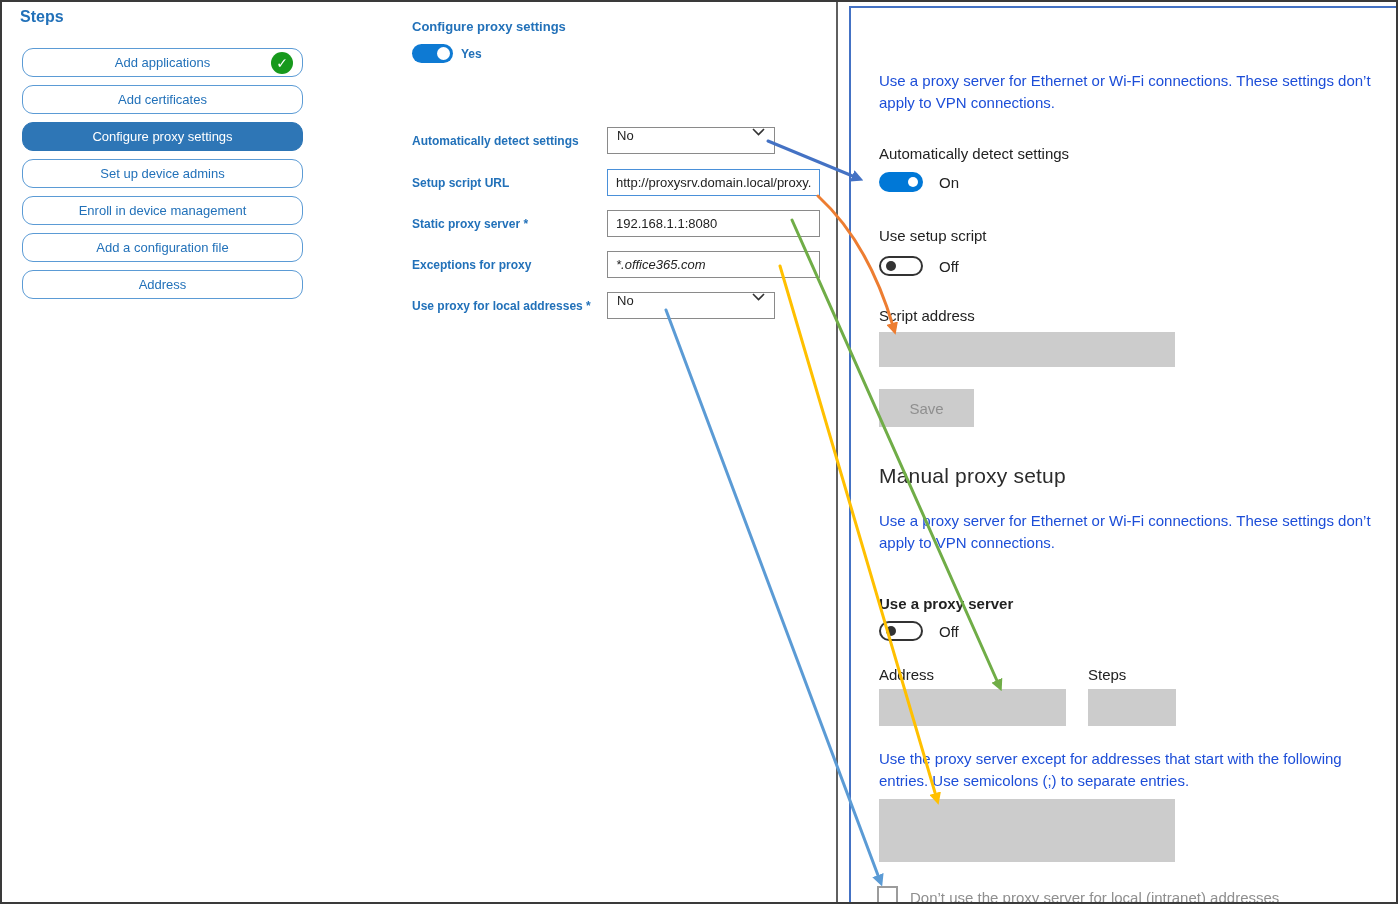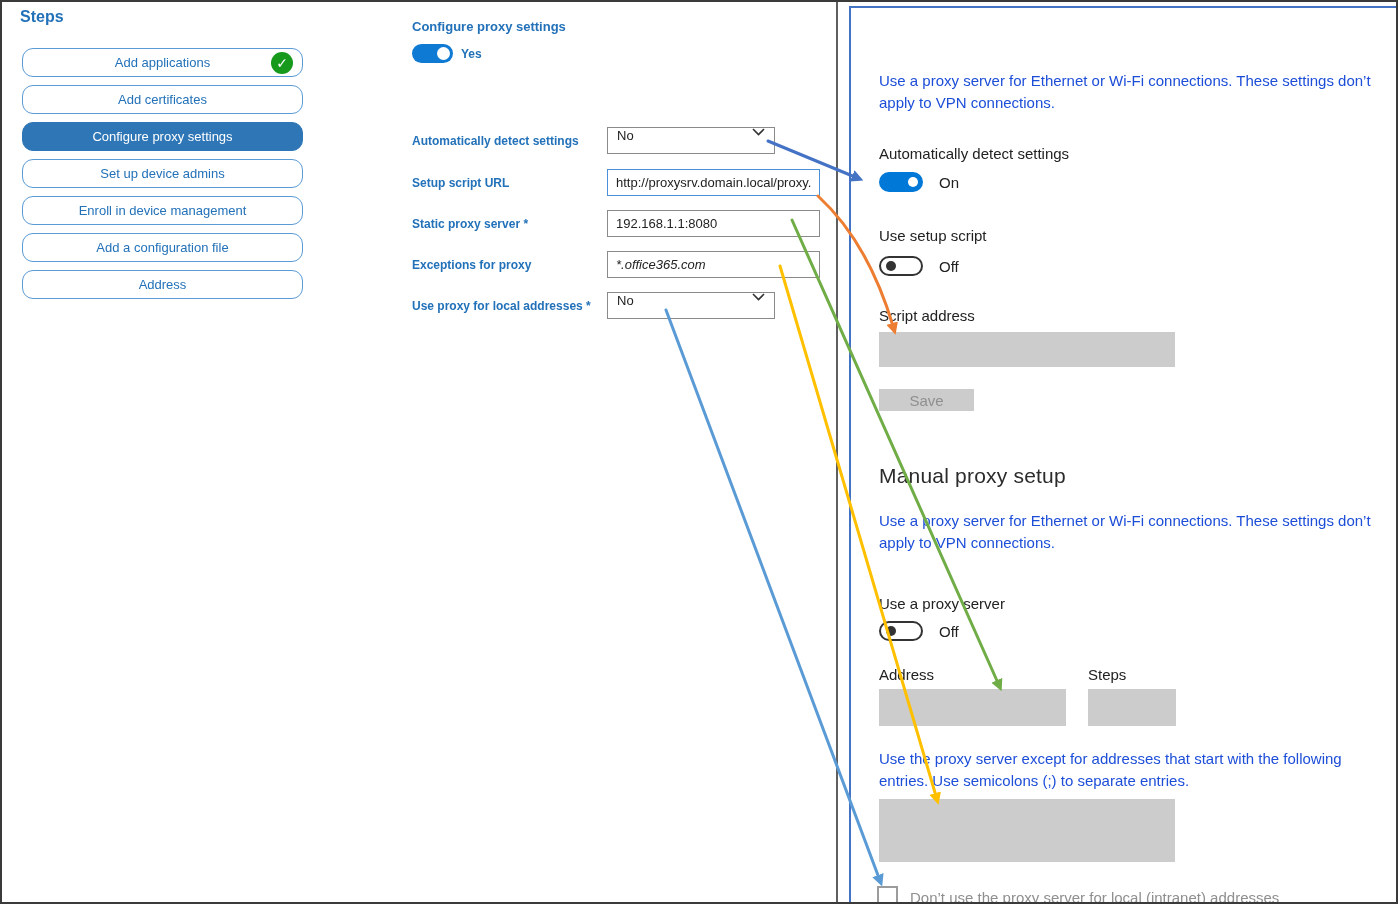--- a/index.html
+++ b/index.html
@@ -60,21 +60,21 @@
 
   .toggle { position:absolute; left:28px; width:44px; height:20px; border-radius:10px; cursor:pointer; }
   .toggle.on { background:#0078D7; }
   .toggle.on .knob { position:absolute; right:5px; top:5px; width:10px; height:10px; border-radius:50%; background:#fff; }
   .toggle.off { border:2px solid #333; background:#fff; }
   .toggle.off .knob { position:absolute; left:5px; top:3px; width:10px; height:10px; border-radius:50%; background:#333; }
   .state-label { position:absolute; left:88px; font-size:15px; color:#222; }
 
   .gray-box { position:absolute; background:#cccccc; }
   .save-btn {
-    position:absolute; left:28px; width:95px; height:22px; background:#cccccc;
+    position:absolute; left:28px; width:95px; height:38px; background:#cccccc;
     color:#8f8f8f; font-size:15px; display:flex; align-items:center; justify-content:center; cursor:default;
   }
   .checkbox { position:absolute; left:26px; width:21px; height:21px; border:2px solid #9c9c9c; background:#fff; cursor:pointer; }
   .checkbox-label { position:absolute; left:59px; font-size:15px; color:#8f8f8f; white-space:nowrap; }
 
   
   .arrows-svg { position:absolute; left:0; top:0; width:1398px; height:904px; pointer-events:none; }
 </style>
 </head>
 <body>
@@ -156,21 +156,21 @@
     <div class="state-label" style="top:250px;">Off</div>
 
     <div class="set-label" style="top:299px;">Script address</div>
     <div class="gray-box" style="left:28px; top:324px; width:296px; height:35px;"></div>
 
     <div class="save-btn" style="top:381px;">Save</div>
 
     <div class="set-h" style="top:456px;">Manual proxy setup</div>
     <div class="set-p" style="top:502px;">Use a proxy server for Ethernet or Wi-Fi connections. These settings don’t apply to VPN connections.</div>
 
-    <div class="set-label" style="top:587px;">Use a proxy server</div>
+    <div class="set-label" style="top:587px;font-weight:bold;">Use a proxy server</div>
     <div class="toggle off" style="top:613px;">
         <span class="knob"></span>
       </div>
     <div class="state-label" style="top:615px;">Off</div>
 
     <div class="set-label" style="top:658px;">Address</div>
     <div class="set-label" style="left:237px; top:658px;">Steps</div>
     <div class="gray-box" style="left:28px; top:681px; width:187px; height:37px;"></div>
     <div class="gray-box" style="left:237px; top:681px; width:88px; height:37px;"></div>
 

